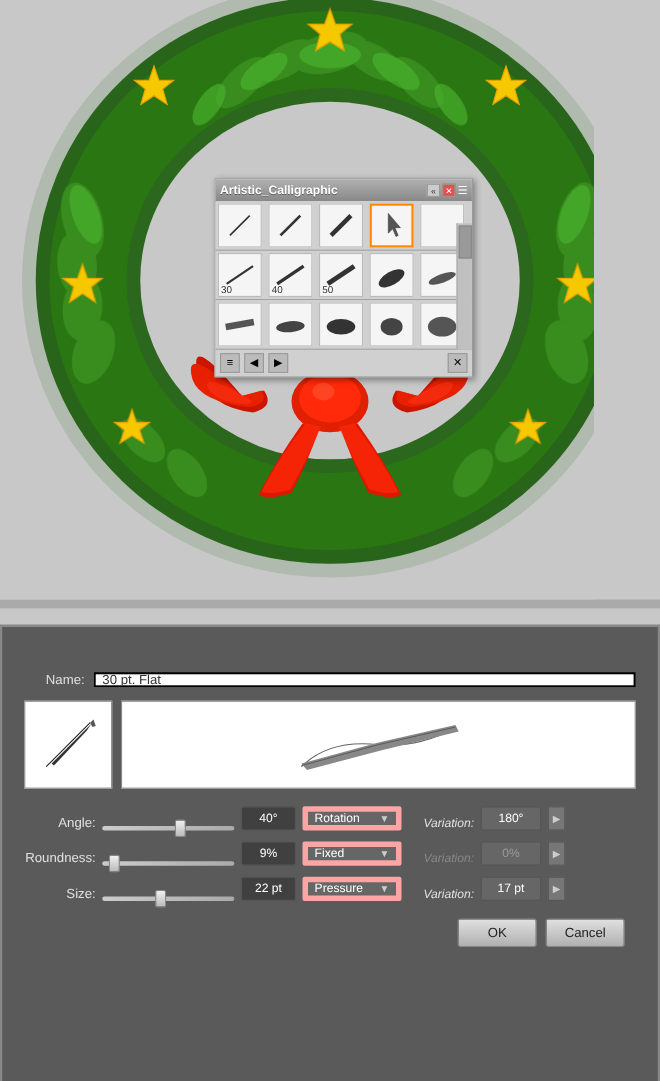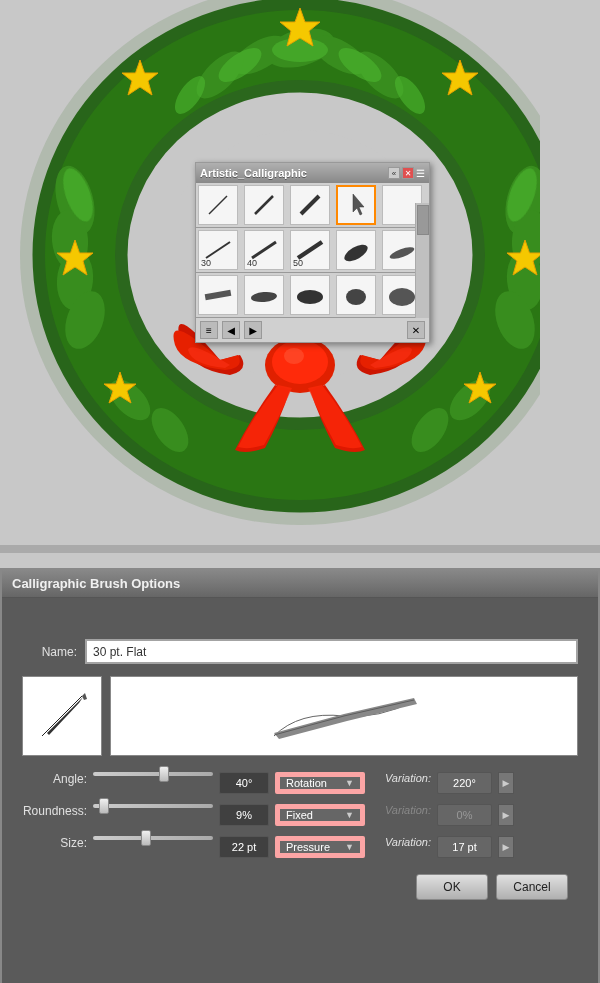--- a/index.html
+++ b/index.html
@@ -172,23 +172,23 @@
     }
     .field-label {
       color: #e0e0e0;
       font-size: 12px;
       min-width: 55px;
       text-align: right;
       margin-right: 8px;
     }
     .name-input {
       flex: 1;
-      height: 25px;
+      height: 14px;
       background: #fff;
-      border: 2px solid #a3a3a3;
+      border: 2px solid #000000;
       padding: 2px 6px;
       font-size: 12px;
       color: #333;
       outline: none;
     }
 
     
     .preview-row {
       display: flex;
       gap: 8px;
@@ -207,21 +207,21 @@
       height: 80px;
       background: #fff;
       border: 1px solid #888;
       display: flex; align-items: center; justify-content: center;
       overflow: hidden;
     }
 
     
     .slider-row {
       display: flex;
-      align-items: flex-start;
+      align-items: flex-end;
       margin-bottom: 10px;
       gap: 6px;
     }
     .slider-label {
       color: #e0e0e0;
       font-size: 12px;
       min-width: 65px;
       text-align: right;
     }
     .slider-track {
@@ -542,23 +542,20 @@
       <div class="brush-scrollbar">
         <div class="scroll-thumb"></div>
       </div>
     </div>
   </div>
 </div>
 
 <div class="separator"></div>
 
 <div class="dialog">
-  <div class="dialog-titlebar">
-    <span>Calligraphic Brush Options</span>
-  </div>
   <div class="dialog-body">
 
     <div class="field-row">
       <span class="field-label">Name:</span>
       <input class="name-input" type="text" value="30 pt. Flat" style="">
     </div>
 
     <div class="preview-row">
 
       <div class="preview-small">
@@ -587,21 +584,21 @@
       <span class="slider-label">Angle:</span>
       <div class="slider-track">
         <div class="slider-thumb" style="left:55%;"></div>
       </div>
       <div class="slider-value-box">40°</div>
       <div class="dropdown-box">
         <span>Rotation</span>
         <span class="dropdown-arrow">▼</span>
       </div>
       <span class="variation-label">Variation:</span>
-      <div class="variation-value">220°</div>
+      <div class="variation-value">180°</div>
       <div class="variation-btn">▶</div>
     </div>
 
     <div class="slider-row">
       <span class="slider-label">Roundness:</span>
       <div class="slider-track">
         <div class="slider-thumb" style="left:5%;"></div>
       </div>
       <div class="slider-value-box">9%</div>
       <div class="dropdown-box">

